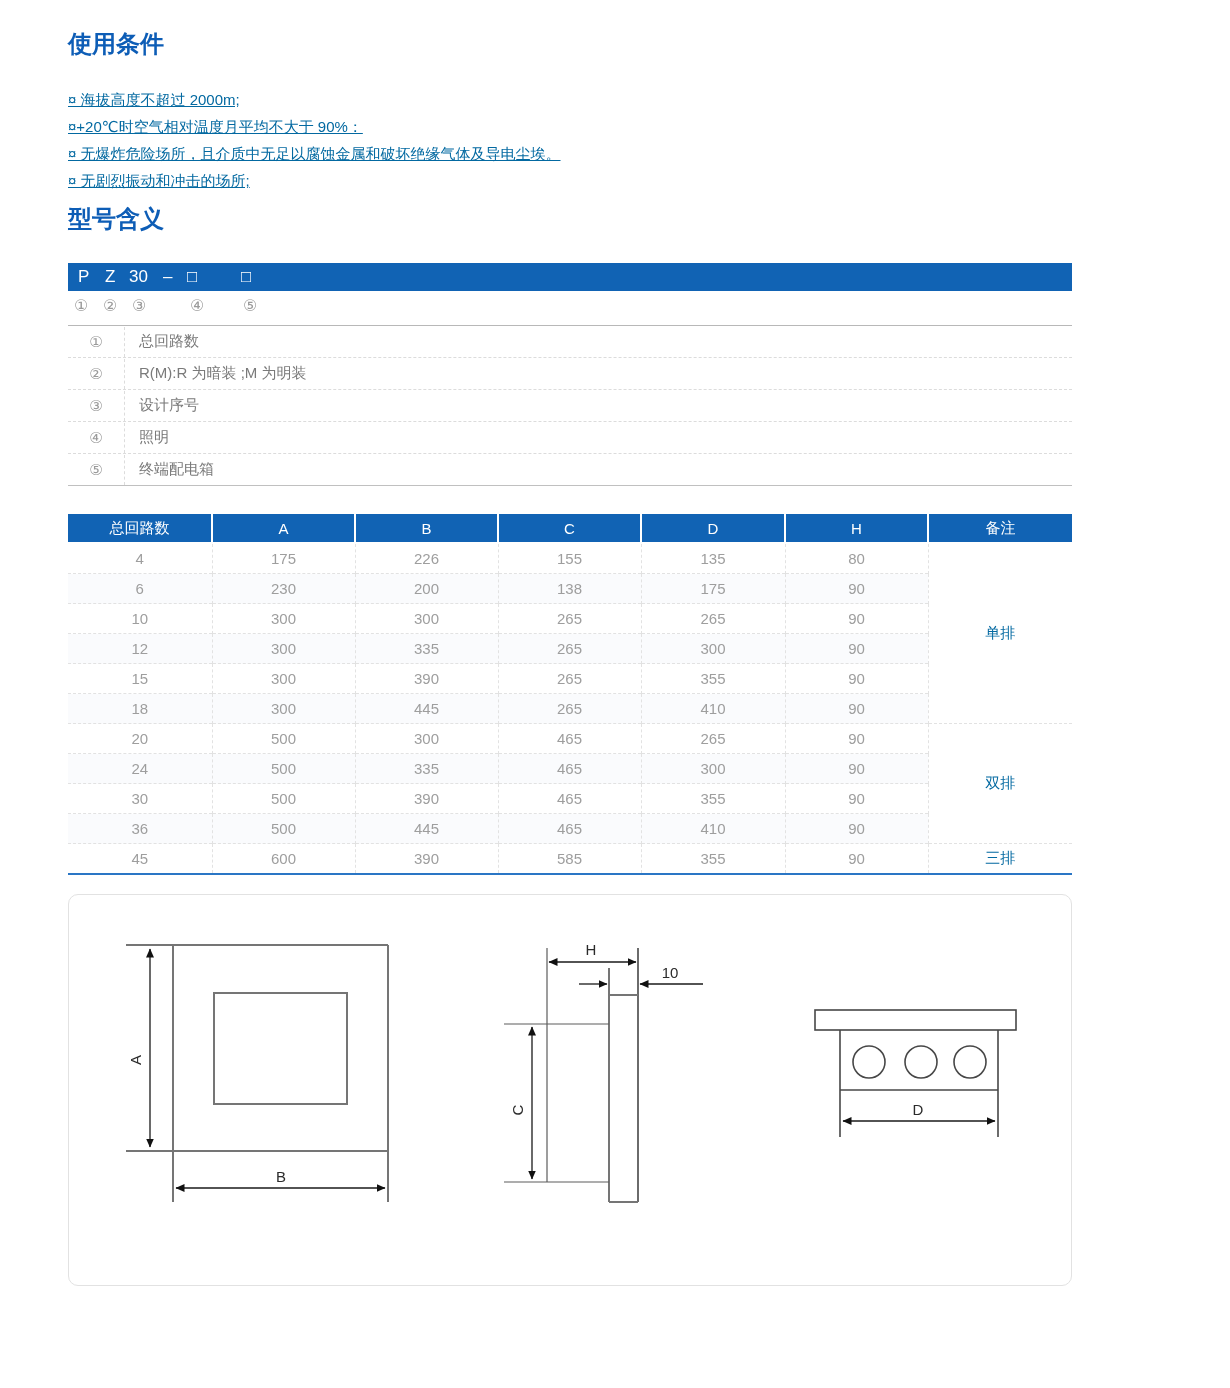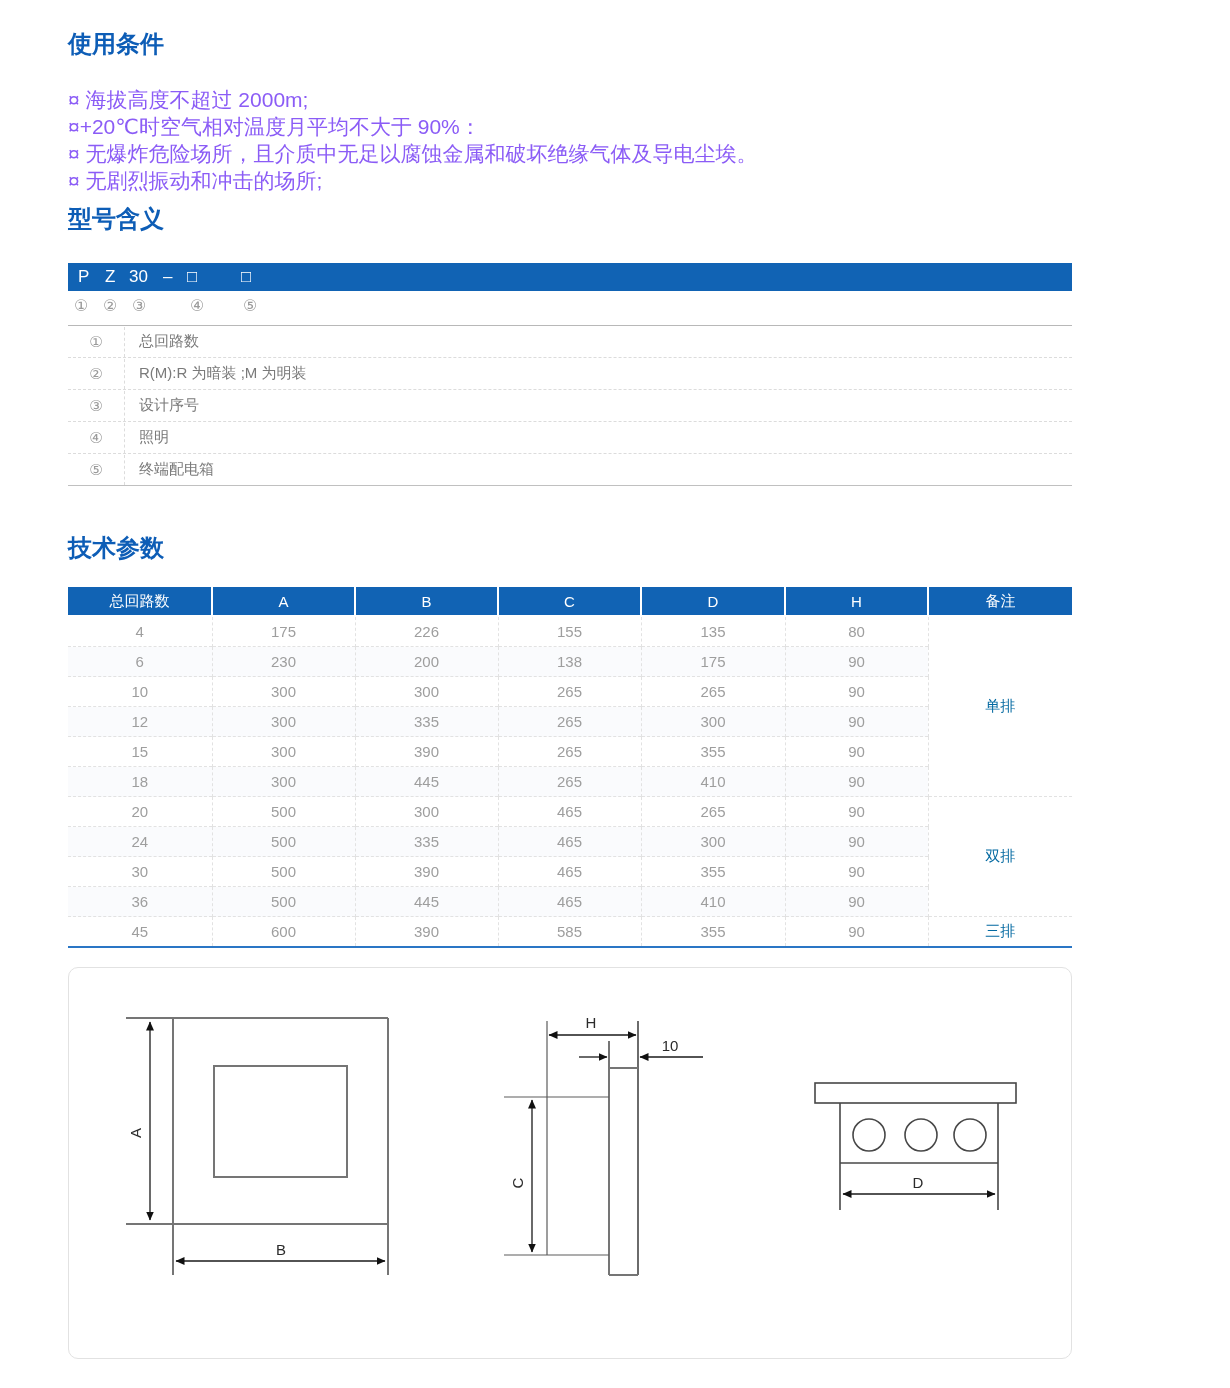--- a/index.html
+++ b/index.html
@@ -8,21 +8,21 @@
   .content{position:relative;margin-left:68px;width:1004px;}
 
   
   .sec-title{color:#0d5db6;font-size:24px;font-weight:bold;margin:0;line-height:22px;}
   .t-usage{padding-top:33px;}
   .t-model{margin-top:14px;}
   .t-params{margin-top:51px;}
 
   
   .bullets{list-style:none;margin:31px 0 0 0;padding:0;}
-  .bullets li{font-size:21px;line-height:27px;color:#8b5cf6;white-space:pre;}
+  .bullets li{font-size:15px;line-height:27px;color:#0369a1;white-space:pre;text-decoration:underline;}
 
   
   .model-bar{position:relative;margin-top:33px;height:28px;background:#1163b4;}
   .model-bar span{position:absolute;top:3px;color:#ffffff;font-size:17px;line-height:22px;}
   .marker-row{position:relative;height:28px;margin-top:2px;}
   .marker-row span{position:absolute;top:3px;color:#9a9a9a;font-size:16px;}
 
   
   .model-table{margin-top:4px;border-top:1px solid #b8b8b8;border-bottom:1px solid #c0c0c0;}
   .m-row{display:flex;align-items:center;height:31px;}
@@ -96,21 +96,20 @@
       <div class="m-row">
         <span class="m-num">④</span>
         <span class="m-desc">照明</span>
       </div>
       <div class="m-row">
         <span class="m-num">⑤</span>
         <span class="m-desc">终端配电箱</span>
       </div>
     </div>
 
-  <h2 class="sec-title t-params">技术参数</h2>
   <table class="params">
     <colgroup>
       <col style="width:144px">
         <col style="width:143px">
         <col style="width:143px">
       <col style="width:143px">
         <col style="width:144px">
         <col style="width:143px">
         <col style="width:144px">
     </colgroup>

